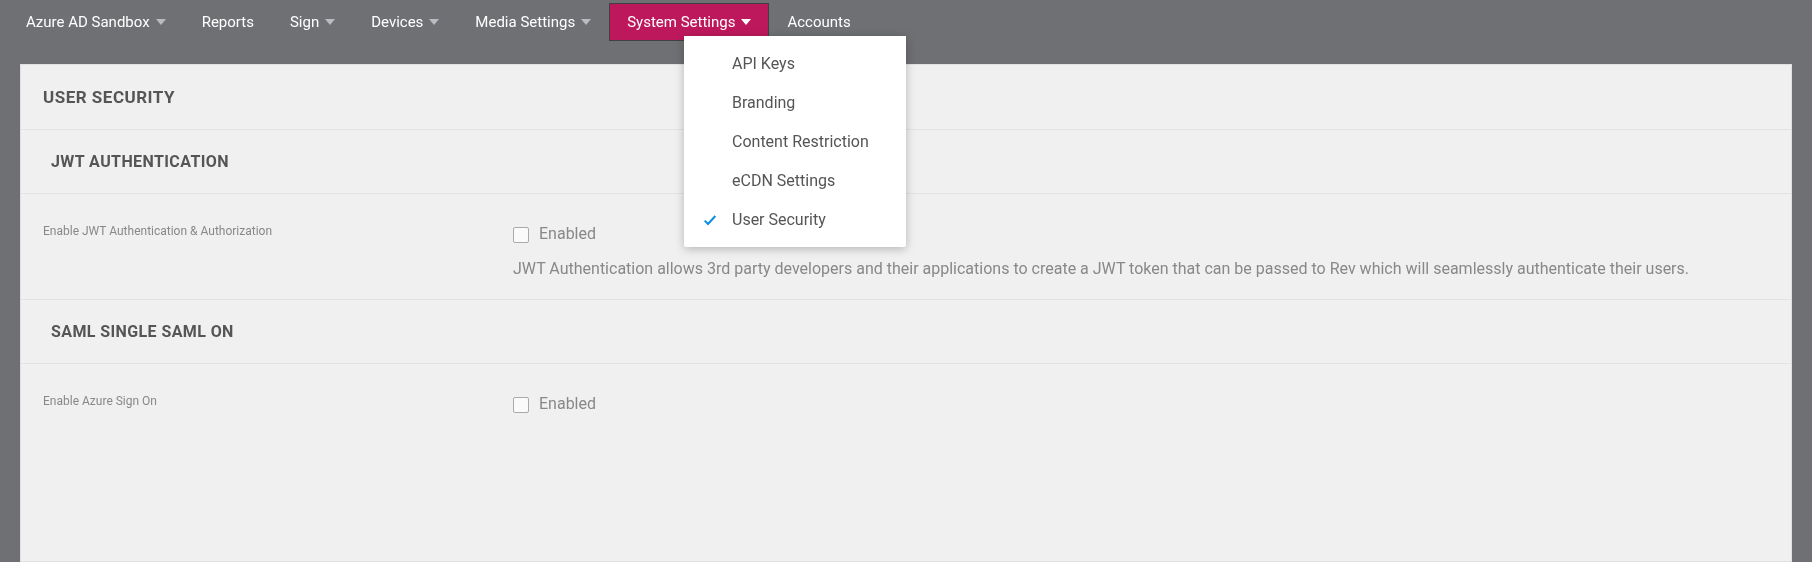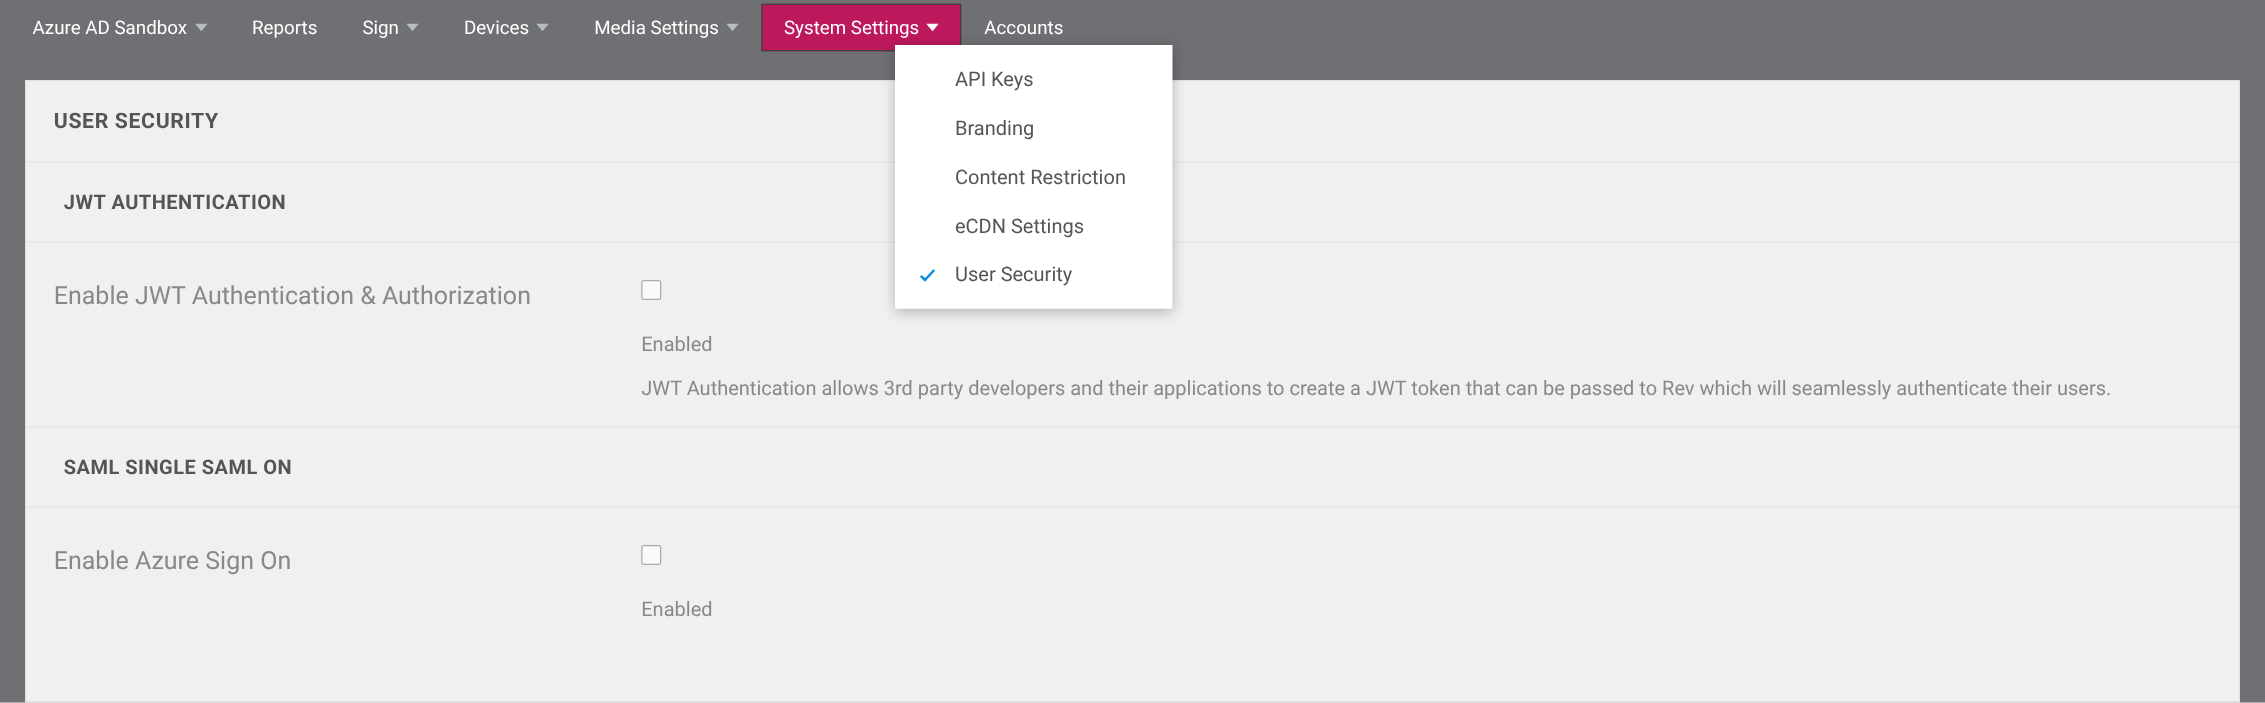--- a/index.html
+++ b/index.html
@@ -46,21 +46,21 @@
       border-right: 5px solid transparent;
       border-top: 6px solid #b8bcc0;
       display: inline-block;
     }
     .nav-item.active .caret-down {
       border-top-color: #fff;
     }
     .dropdown {
       position: absolute;
       top: 36px;
-      left: 716px;
+      left: 684px;
       width: 222px;
       background: #fff;
       box-shadow: 0 2px 10px rgba(0,0,0,0.25);
       border-radius: 0 0 2px 2px;
       padding: 8px 0;
       z-index: 20;
     }
     .dropdown-item {
       padding: 10px 20px 10px 48px;
       color: #555;
@@ -115,33 +115,32 @@
       align-items: flex-start;
       padding: 30px 22px 18px 22px;
       border-bottom: 1px solid #e3e3e3;
     }
     .form-row.no-border {
       border-bottom: none;
     }
     .form-label {
       width: 470px;
       color: #888;
-      font-size: 20px;
+      font-size: 12px;
       padding-top: 0;
       flex-shrink: 0;
     }
     .form-control {
       flex: 1;
     }
     .checkbox-wrap {
       display: flex;
-      align-items: flex-start;
-      gap: 26px;
+      align-items: flex-end;
+      gap: 10px;
       margin-bottom: 14px;
-      flex-direction: column;
     }
     .checkbox {
       width: 16px;
       height: 16px;
       border: 1px solid #aaa;
       border-radius: 2px;
       background: #fafafa;
       cursor: pointer;
     }
     .checkbox-label {

